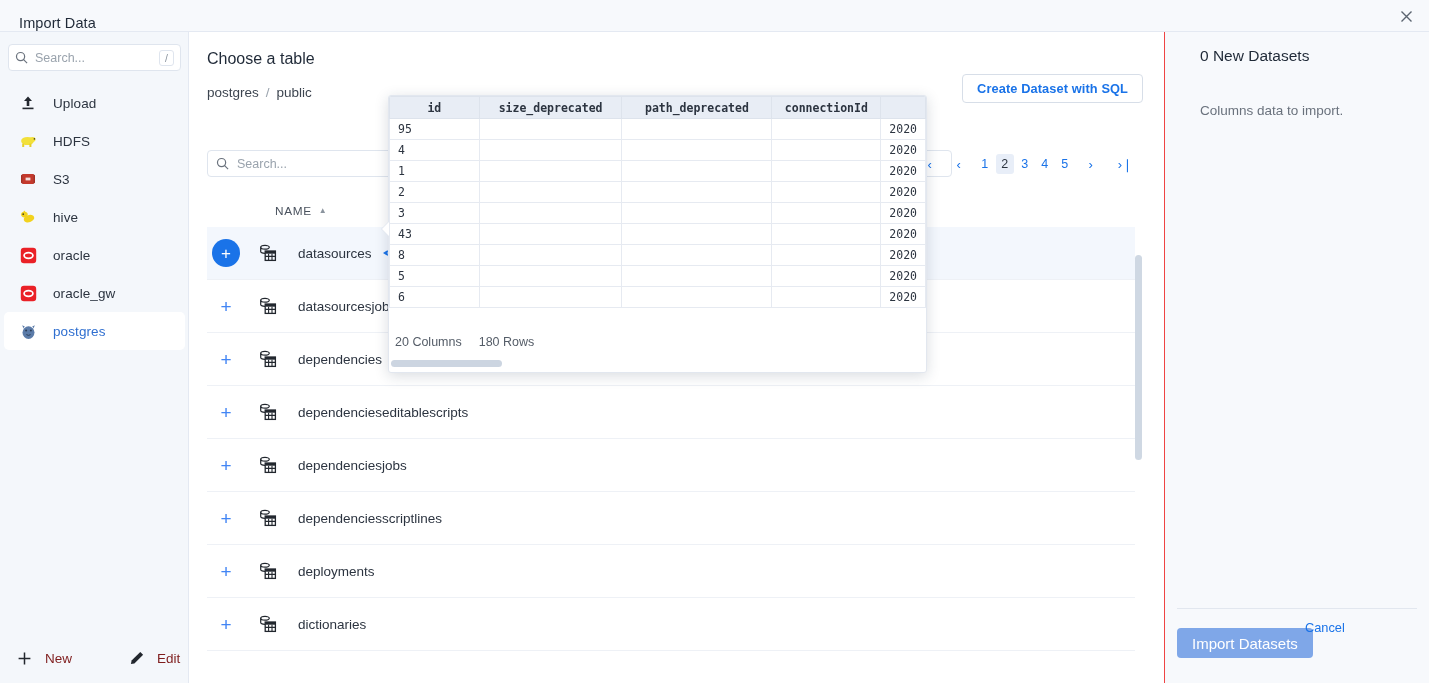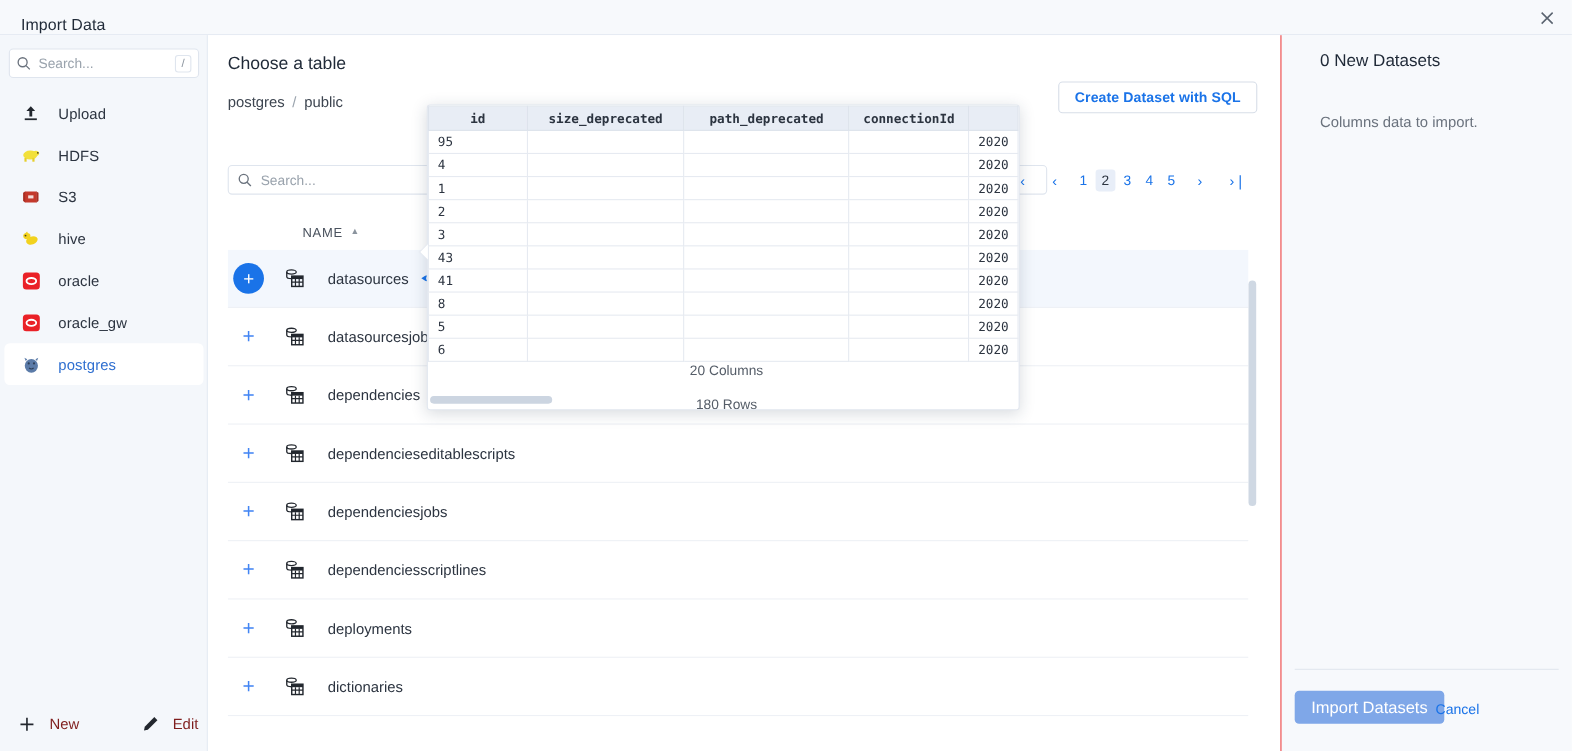--- a/index.html
+++ b/index.html
@@ -172,21 +172,21 @@
   .pv-table th {
     background:#e8edf5; border:1px solid #dde3ec; height:22px;
     font-size:11.5px; color:#2c3440; font-weight:bold; padding:0 6px;
   }
   .pv-table td {
     border:1px solid #e6eaf1; height:21px; font-size:11.5px;
     color:#2c3440; padding:0 8px;
   }
   .pv-foot {
     position:absolute; left:0; bottom:18px; width:100%; height:24px;
-    display:flex; align-items:center; padding-left:6px; gap:17px;flex-direction:column;
+    display:flex; align-items:center; padding-left:6px; gap:17px;
   }
   .pv-foot span { font-size:12.5px; color:#555d68;
                   font-family:"Liberation Sans", sans-serif; }
   .pv-hscroll-track {
     position:absolute; left:0; bottom:4px; width:100%; height:8px;
   }
   .pv-hscroll {
     position:absolute; left:2px; bottom:5px; width:111px; height:7px;
     background:#ccd5e1; border-radius:4px;
   }
@@ -206,21 +206,21 @@
   .right hr {
     position:absolute; left:12px; right:12px; bottom:74px;
     border:0; border-top:1px solid #e2e7ef;
   }
   .import-btn {
     position:absolute; left:12px; bottom:25px; height:30px; padding:0 15px;
     background:#7fa7e8; color:#fff; border:none; border-radius:4px;
     font-size:15px; cursor:pointer; font-family:Liberation Sans, sans-serif;
   }
   .cancel-btn {
-    position:absolute; left:140px; bottom:24px; height:30px;
+    position:absolute; left:140px; bottom:41px; height:30px;
     background:transparent; border:none; color:#1a73e8; font-size:12.8px;
     cursor:pointer; font-family:"Liberation Sans", sans-serif;
     display:flex; align-items:center;
   }
 </style>
 </head>
 <body>
 
 <div class="app">
 
@@ -556,27 +556,20 @@
           <td>2020</td>
         </tr>
         <tr>
           <td>43</td>
           <td></td>
           <td></td>
           <td></td>
           <td>2020</td>
         </tr>
         <tr>
-          <td>41</td>
-          <td></td>
-          <td></td>
-          <td></td>
-          <td>2020</td>
-        </tr>
-        <tr>
           <td>8</td>
           <td></td>
           <td></td>
           <td></td>
           <td>2020</td>
         </tr>
         <tr>
           <td>5</td>
           <td></td>
           <td></td>

